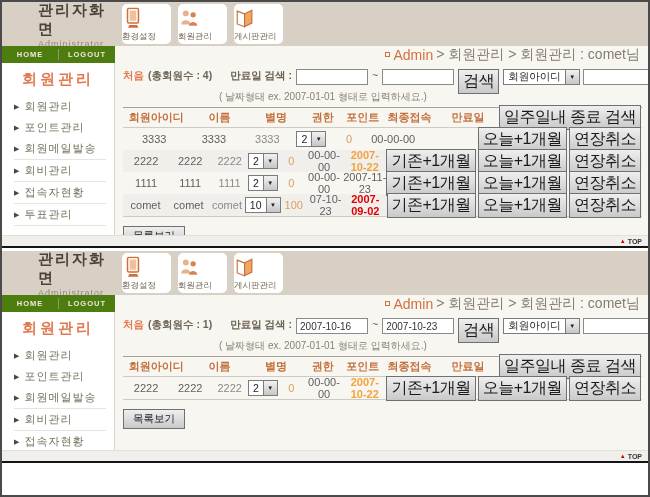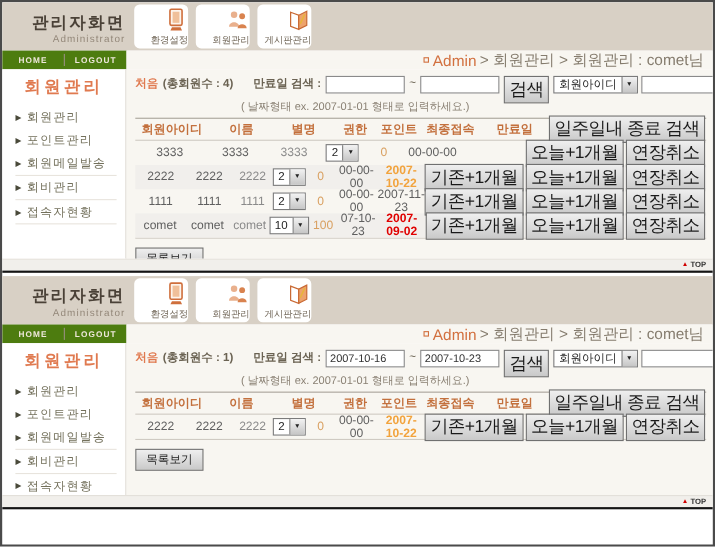--- a/index.html
+++ b/index.html
@@ -3,25 +3,25 @@
 <meta charset="utf-8">
 <style>
   * { box-sizing: border-box; margin: 0; padding: 0; font-family: "Liberation Sans", sans-serif; }
   body { background: #fff; }
   .frame { width: 650px; height: 497px; border: 2px solid #4a4a4a; background: #fff; overflow: hidden; }
   .panel { width: 646px; position: relative; }
   .gap { height: 3px; }
 
   
   .hdr { height: 44px; background: #d8d0c5; display: flex; align-items: center; }
-  .title-block { width: 112px; text-align: right; padding-top: 2px; }
+  .title-block { width: 112px; text-align: left; padding-top: 2px; padding-left: 36px; }
   .h-title { font-size: 15px; font-weight: bold; color: #4a4137; letter-spacing: 2px; }
   .h-sub { font-size: 9px; color: #94887a; letter-spacing: 1px; }
   .cards { display: flex; gap: 7px; margin-left: 8px; align-items: center; }
-  .icard { width: 49px; height: 40px; background: #fff; border-radius: 5px; display: flex; flex-direction: column; align-items: flex-end; justify-content: center; cursor: pointer; }
+  .icard { width: 49px; height: 40px; background: #fff; border-radius: 5px; display: flex; flex-direction: column; align-items: flex-start; justify-content: center; cursor: pointer; }
   .icard .icon { height: 24px; display: flex; align-items: center; }
   .ilabel { font-size: 8.5px; color: #6d6253; margin-top: 1px; white-space: nowrap; }
 
   
   .navrow { height: 17px; display: flex; }
   .nav-left { width: 113px; background: #4d7c0f; display: flex; align-items: stretch; }
   .nav-btn { flex: 1; display: flex; align-items: center; justify-content: center; font-size: 7.5px; font-weight: bold; color: #efe8dc; letter-spacing: 1px; cursor: pointer; }
   .nav-div { width: 1px; background: #9a8f80; margin: 3px 0; }
   .nav-right { flex: 1; background: #f8f6f1; display: flex; align-items: center; justify-content: flex-end; padding-right: 8px; font-size: 14px; color: #857c6e; gap: 3px; white-space: nowrap; }
   .bc-sq { width: 5px; height: 5px; border: 1px solid #d2703f; display: inline-block; }
@@ -160,20 +160,24 @@
               <span class="bullet">▶</span>
               <span>회원메일발송</span>
             </li>
             <li class="side-item">
               <span class="bullet">▶</span>
               <span>회비관리</span>
             </li>
             <li class="side-item">
               <span class="bullet">▶</span>
               <span>접속자현황</span>
+            </li>
+            <li class="side-item">
+              <span class="bullet">▶</span>
+              <span>투표관리</span>
             </li>
           </ul>
       </div>
 
       <div class="main">
         <div class="srow">
           <span class="first-link">처음</span>
           <span>(총회원수 : 4)</span>
           <span style="margin-left:14px">만료일 검색 :</span>
           <input class="tin d-in" value="" style="">

